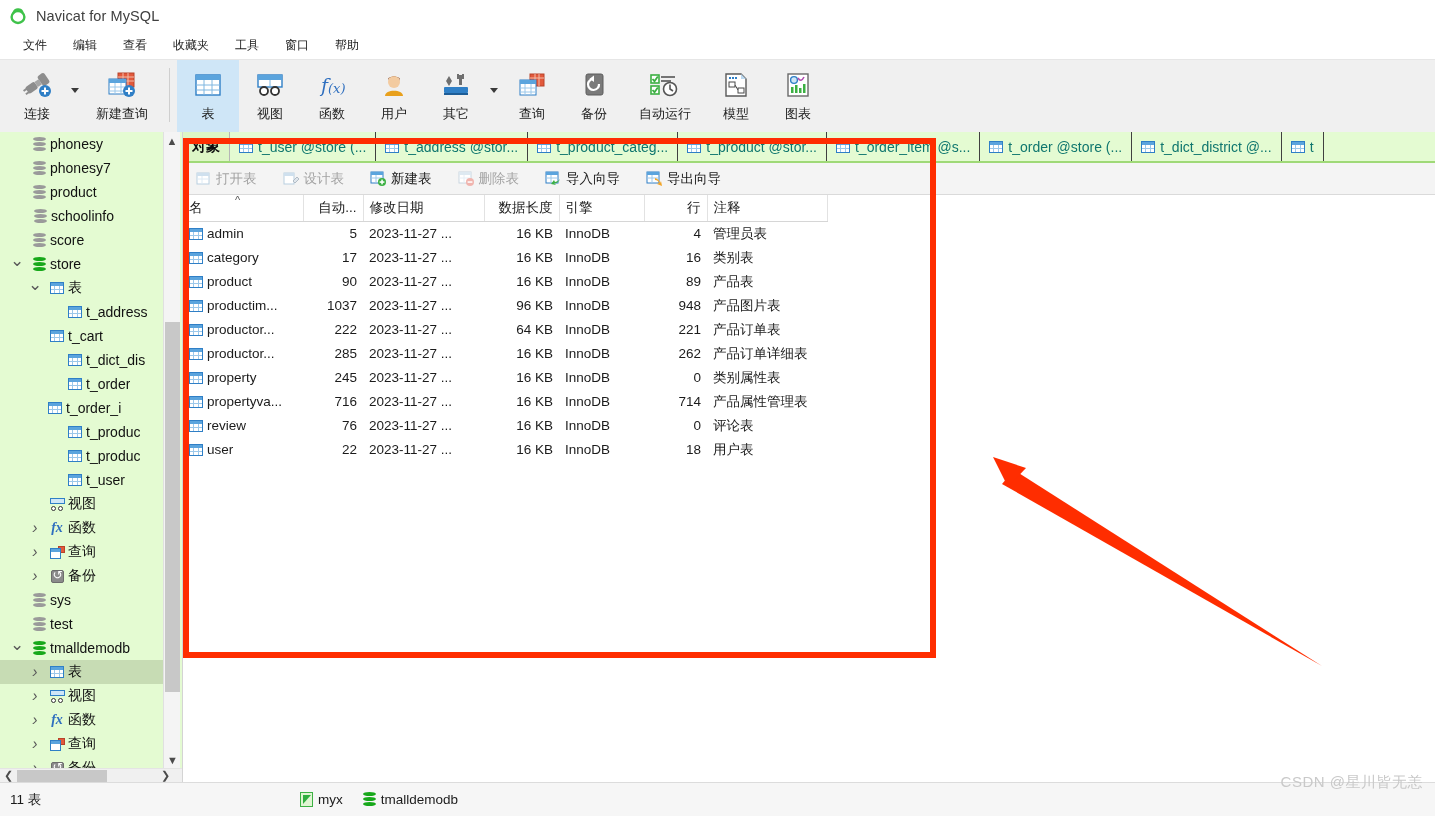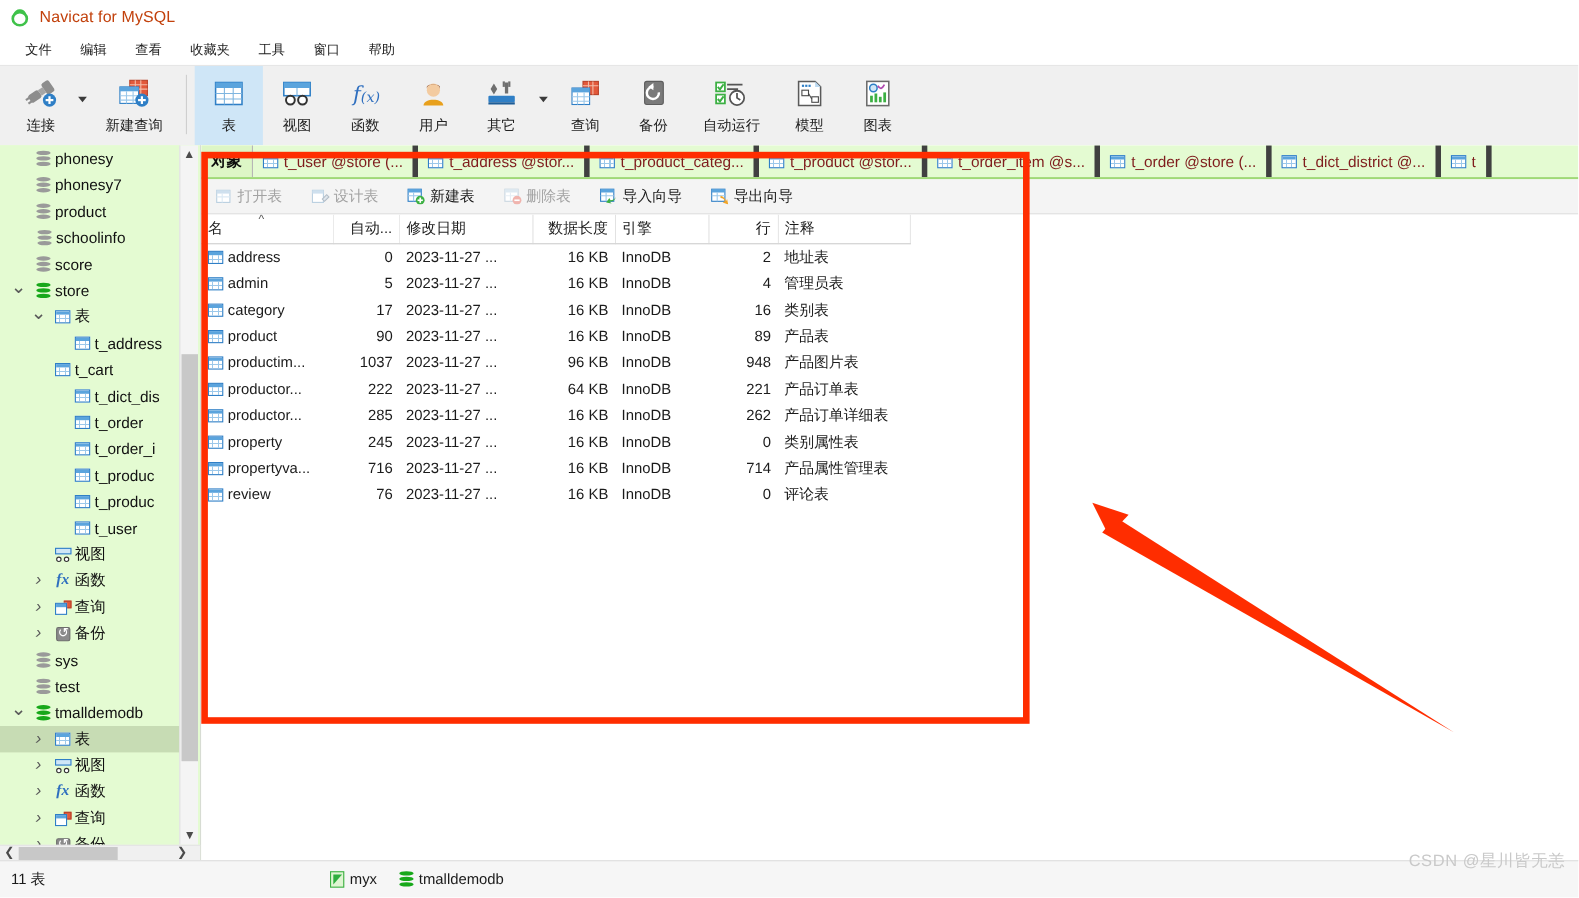--- a/index.html
+++ b/index.html
@@ -10,21 +10,21 @@
     font-size:13px; color:#1a1a1a;
     background:#ffffff; overflow:hidden; position:relative;
   }
 
   
   #titlebar{
     height:32px; background:#ffffff; display:flex; align-items:center;
     padding-left:8px; border-bottom:1px solid #ffffff;
   }
   #titlebar .app-icon{ width:20px;height:20px;margin-right:8px;flex:0 0 auto;}
-  #titlebar .app-title{ font-size:14.5px;color:#c2410c;letter-spacing:.1px;}
+  #titlebar .app-title{ font-size:14.5px;color:#404040;letter-spacing:.1px;}
 
   
   #menubar{
     height:28px;background:#ffffff;display:flex;align-items:center;
     padding-left:10px;gap:0px;border-bottom:1px solid #e6e6e6;
   }
   #menubar .menu-item{
     font-size:12px;color:#1b1b1b;padding:3px 13px;cursor:default;white-space:nowrap;
   }
 
@@ -129,22 +129,22 @@
   #side-hscroll .hthumb{height:12px;background:#c8c8c8;}
 
   
   #rightpane{flex:1 1 auto;position:relative;background:#ffffff;overflow:hidden;}
 
   #tabbar{
     height:31px;background:#e4fbd2;display:flex;align-items:flex-end;
     border-bottom:2px solid #9fd977;overflow:hidden;white-space:nowrap;
   }
   .tab{
-    height:29px;display:flex;align-items:center;padding:0 9px;font-size:14px;color:#7f1d1d;
-    border-right:5px solid #404040;cursor:default;flex:0 0 auto;
+    height:29px;display:flex;align-items:center;padding:0 9px;font-size:14px;color:#0f766e;
+    border-right:1px solid #404040;cursor:default;flex:0 0 auto;
   }
   .tab.active{background:#ddf6c6;font-weight:600;color:#0d0d0d;border-right:1px solid #b6b6b6;}
   .tab .grid-ico{margin-right:5px;flex:0 0 auto;}
   .tab .tname{overflow:hidden;text-overflow:ellipsis;white-space:nowrap;}
 
   #objtoolbar{
     height:32px;background:#f4f4f4;display:flex;align-items:center;gap:12px;
     padding-left:6px;border-bottom:1px solid #dadada;
   }
   .ob-btn{display:flex;align-items:center;padding:3px 7px;font-size:13.5px;cursor:default;white-space:nowrap;}
@@ -520,21 +520,21 @@
           </span>
           <span class="tlabel">t_dict_dis</span>
         </div>
         <div class="tnode" style="padding-left: 42px;">
           <span class="tw"></span>
           <span class="tico">
             <span class="grid-ico"></span>
           </span>
           <span class="tlabel">t_order</span>
         </div>
-        <div class="tnode" style="padding-left: 42px;">
+        <div class="tnode" style="padding-left: 22px;">
           <span class="tw"></span>
           <span class="tico">
             <span class="grid-ico"></span>
           </span>
           <span class="tlabel">t_order_i</span>
         </div>
         <div class="tnode" style="padding-left: 42px;">
           <span class="tw"></span>
           <span class="tico">
             <span class="grid-ico"></span>
@@ -839,32 +839,20 @@
           <th><span>名</span><span class="sortmark">^</span></th>
           <th class="num">自动...</th>
           <th>修改日期</th>
           <th class="num">数据长度</th>
           <th>引擎</th>
           <th class="num">行</th>
           <th>注释</th>
         </tr>
           </thead>
         <tbody id="grid-body">
-            <tr>
-              <td class="nm">
-                <span class="grid-ico"></span>
-                <span>address</span>
-              </td>
-              <td class="num">0</td>
-              <td class="">2023-11-27 ...</td>
-              <td class="num">16 KB</td>
-              <td class="">InnoDB</td>
-              <td class="num">2</td>
-              <td class="">地址表</td>
-            </tr>
             <tr>
               <td class="nm">
                 <span class="grid-ico"></span>
                 <span>admin</span>
               </td>
               <td class="num">5</td>
               <td class="">2023-11-27 ...</td>
               <td class="num">16 KB</td>
               <td class="">InnoDB</td>
               <td class="num">4</td>
@@ -959,20 +947,32 @@
                 <span class="grid-ico"></span>
                 <span>review</span>
               </td>
               <td class="num">76</td>
               <td class="">2023-11-27 ...</td>
               <td class="num">16 KB</td>
               <td class="">InnoDB</td>
               <td class="num">0</td>
               <td class="">评论表</td>
             </tr>
+            <tr>
+              <td class="nm">
+                <span class="grid-ico"></span>
+                <span>user</span>
+              </td>
+              <td class="num">22</td>
+              <td class="">2023-11-27 ...</td>
+              <td class="num">16 KB</td>
+              <td class="">InnoDB</td>
+              <td class="num">18</td>
+              <td class="">用户表</td>
+            </tr>
           </tbody>
       </table>
     </div>
   </div>
 </div>
 
 <div id="statusbar">
   <div class="sb-left">11 表</div>
   <div class="sb-mid">
     <span class="it">

